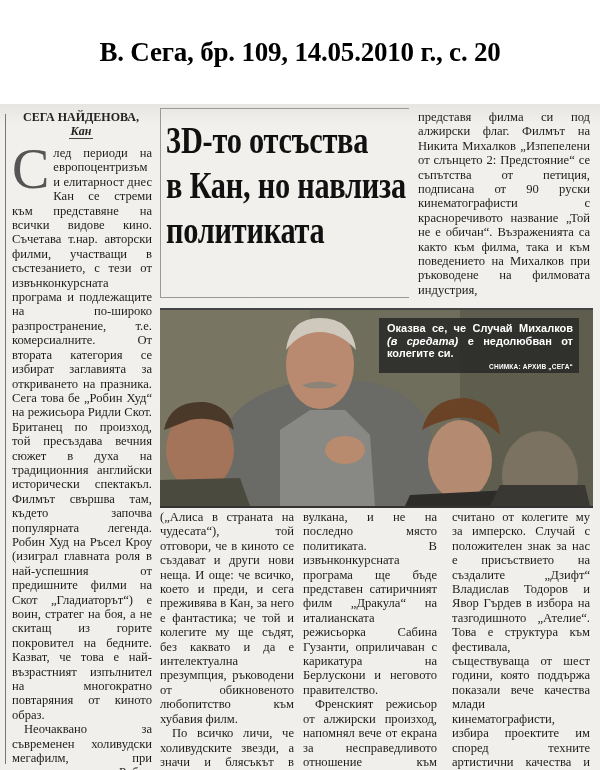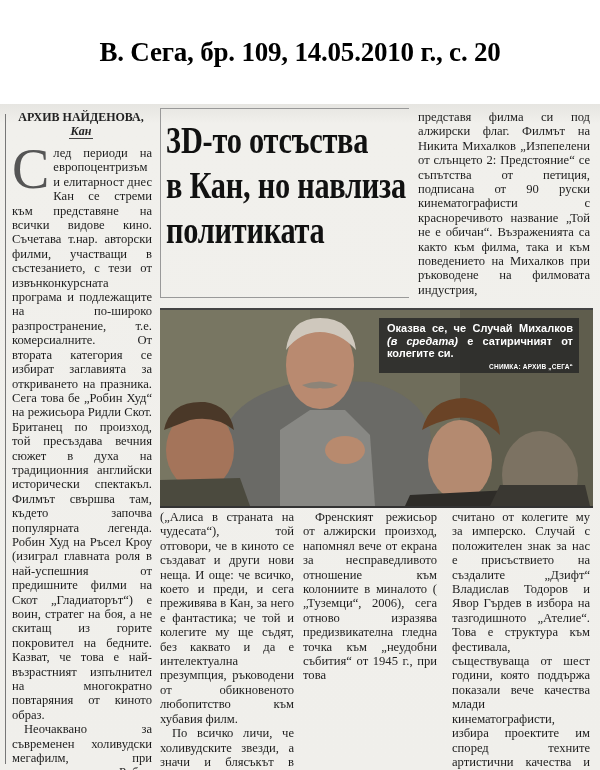--- a/index.html
+++ b/index.html
@@ -75,21 +75,21 @@
 <body>
 
 <div class="source-header">
   <h1>В. Сега, бр. 109, 14.05.2010 г., с. 20</h1>
 </div>
 
 <div class="clipping">
   <div class="left-rule"></div>
 
   <div class="byline">
-    <div>АРХИВ НАЙДЕНОВА,</div>
+    <div>СЕГА НАЙДЕНОВА,</div>
     <span class="place">Кан</span>
   </div>
 
   <div class="col" style="left:12px; top:42px; width:140px;">
     <p>
       <span class="dropcap">С</span><span>лед периоди на европоцентризъм и елитарност днес Кан се стреми към представяне на всички видове кино. Съчетава т.нар. авторски филми, участващи в състезанието, с тези от извънконкурсната програма и подлежащите на по-широко разпространение, т.е. комерсиалните. От втората категория се избират заглавията за откриването на празника. Сега това бе „Робин Худ“ на режисьора Ридли Скот. Британец по произход, той пресъздава вечния сюжет в духа на традиционния английски исторически спектакъл. Филмът свършва там, където започва популярната легенда. Робин Худ на Ръсел Кроу (изиграл главната роля в най-успешния от предишните филми на Скот „Гладиаторът“) е воин, стратег на боя, а не скитащ из горите покровител на бедните. Казват, че това е най-възрастният изпълнител на многократно повтаряния от киното образ.</span>
     </p>
     <p class="indent">Неочаквано за съвременен холивудски мегафилм, при създаването на „Робин Худ“ компютърът е използван твърде пестеливо. За отсъствието в тазгодишния фестивал на така модната напоследък 3D технология при първата пресконференция на журито бе запитан и председателстващият Тим Бъртън. Сам изкушен от нея</p>
   </div>
 
@@ -124,30 +124,31 @@
       <path d="M0 170 L80 168 L90 196 L0 196Z" fill="#4b4a3e"></path>
 
       <ellipse cx="300" cy="150" rx="32" ry="40" fill="#b48a70"></ellipse>
       <path d="M262 120 Q270 88 305 88 Q338 92 340 125 Q320 105 295 108 Q275 112 262 120Z" fill="#6a4326"></path>
       <path d="M250 185 L350 180 L360 196 L245 196Z" fill="#2e2c28"></path>
 
       <ellipse cx="380" cy="165" rx="38" ry="44" fill="#7c7262"></ellipse>
       <path d="M330 196 L430 196 L425 175 L340 175Z" fill="#3a3832"></path>
     </svg>
     <div class="caption">
-      <span class="cap-text"><span>Оказва се, че Случай Михалков </span><i>(в средата)</i><span> е сатиричният от колегите си.</span></span>
+      <span class="cap-text"><span>Оказва се, че Случай Михалков </span><i>(в средата)</i><span> е недолюбван от колегите си.</span></span>
       <span class="credit">СНИМКА: АРХИВ „СЕГА“</span>
     </div>
   </div>
 
   <div class="col" style="left:160px; top:406px; width:134px;">
     <p>(„Алиса в страната на чудесата“), той отговори, че в киното се създават и други нови неща. И още: че всичко, което и преди, и сега преживява в Кан, за него е фантастика; че той и колегите му ще съдят, без каквато и да е интелектуална презумпция, ръководени от обикновеното любопитство към хубавия филм.</p>
     <p class="indent">По всичко личи, че холивудските звезди, а значи и блясъкът в тазгодишния филмов празник, ще са кът. На тяхно място се вселяват всекидневните настроения – от кризата до</p>
   </div>
 
   <div class="col" style="left:303px; top:406px; width:134px;">
+    <p>вулкана, и не на последно място политиката. В извънконкурсната програма ще бъде представен сатиричният филм „Дракула“ на италианската режисьорка Сабина Гузанти, оприличаван с карикатура на Берлускони и неговото правителство.</p>
     <p class="indent">Френският режисьор от алжирски произход, напомнял вече от екрана за несправедливото отношение към колониите в миналото ( „Туземци“, 2006), сега отново изразява предизвикателна гледна точка към „неудобни събития“ от 1945 г., при това</p>
   </div>
 
   <div class="col" style="left:452px; top:406px; width:138px;">
     <p>считано от колегите му за имперско. Случай с положителен знак за нас е присъствието на създалите „Дзифт“ Владислав Тодоров и Явор Гърдев в избора на тазгодишното „Ателие“. Това е структура към фестивала, съществуваща от шест години, която поддържа показали вече качества млади кинематографисти, избира проектите им според техните артистични качества и им помага за придвижване към реализация, най-вече за попълване на финансовите средства.</p>
   </div>
 </div>
 
 </body></html>

